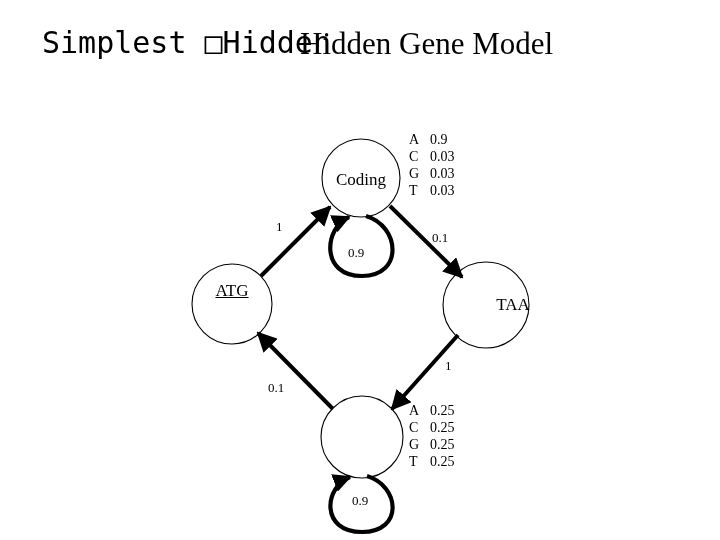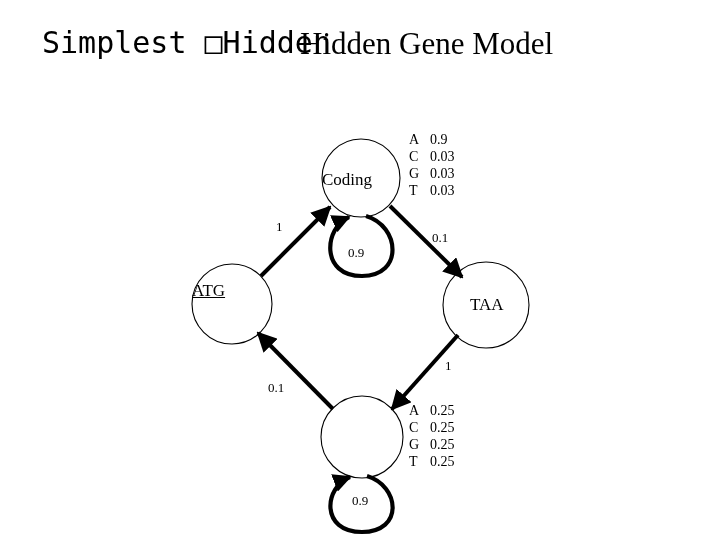--- a/index.html
+++ b/index.html
@@ -58,21 +58,21 @@
   }
 
   
   .node-label {
     position: absolute;
     font-family: "Liberation Serif", serif;
     font-size: 17px;
     line-height: 17px;
     color: #000000;
     white-space: nowrap;
-    text-align: left;
+    text-align: center;
     pointer-events: none;
   }
   .node-label.coding   { left: 322px; top: 171px; width: 78px; }
   .node-label.atg      { left: 192px; top: 282px; width: 80px; text-decoration: underline; }
   .node-label.taa      { left: 443px; top: 296px; width: 86px; padding-left: 27px; }
   .node-label.intergene{ left: 315px; top: 425px; width: 95px; font-size: 16px; }
 
   
   .edge-label {
     position: absolute;

